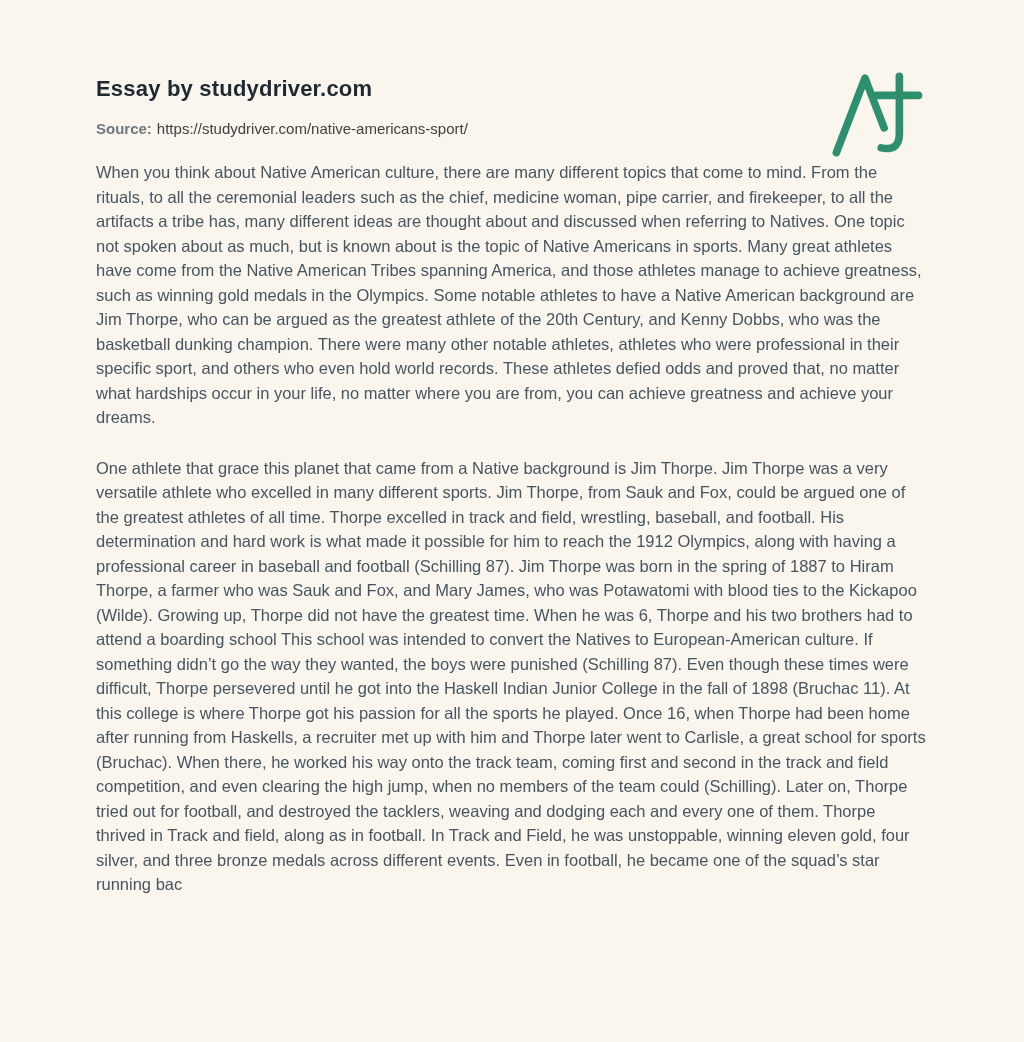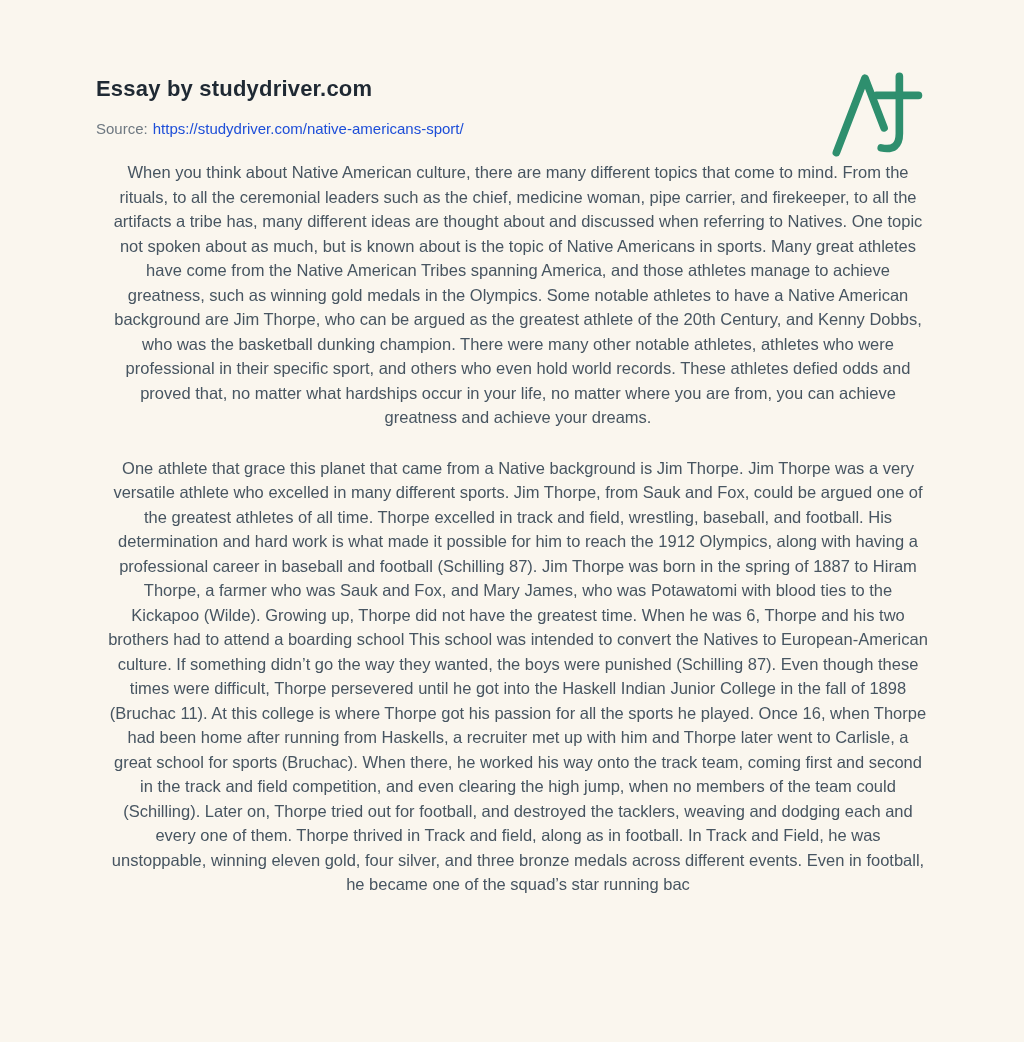--- a/index.html
+++ b/index.html
@@ -32,23 +32,24 @@
     color: #1f2933;
     letter-spacing: 0.2px;
   }
   .source-line {
     margin: 0;
     font-size: 15px;
     color: #6e7881;
   }
   .source-label {
     margin-right: 5px;
+    font-weight: bold;
   }
   .source-link {
-    color: #1d4ed8;
+    color: #404040;
     text-decoration: none;
   }
   .logo {
     width: 105px;
     height: 92px;
     margin-top: -8px;
     flex: 0 0 auto;
   }
   .logo svg {
     display: block;
@@ -56,25 +57,25 @@
     height: 100%;
   }
   .essay-title {
     margin: 108px 0 24px 0;
     font-size: 32px;
     font-weight: 700;
     color: #1c3345;
     letter-spacing: 0.2px;
   }
   .para {
-    margin: 0 0 26px 12px;
+    margin: 0 0 26px 0;
     font-size: 16.5px;
     line-height: 24.5px;
     color: #475561;
-    text-align: center;
+    text-align: left;
   }
 </style>
 </head>
 <body>
 
 <div class="page">
 
   <header class="doc-header">
     <div class="header-text">
       <h2 class="byline">Essay by studydriver.com</h2>

